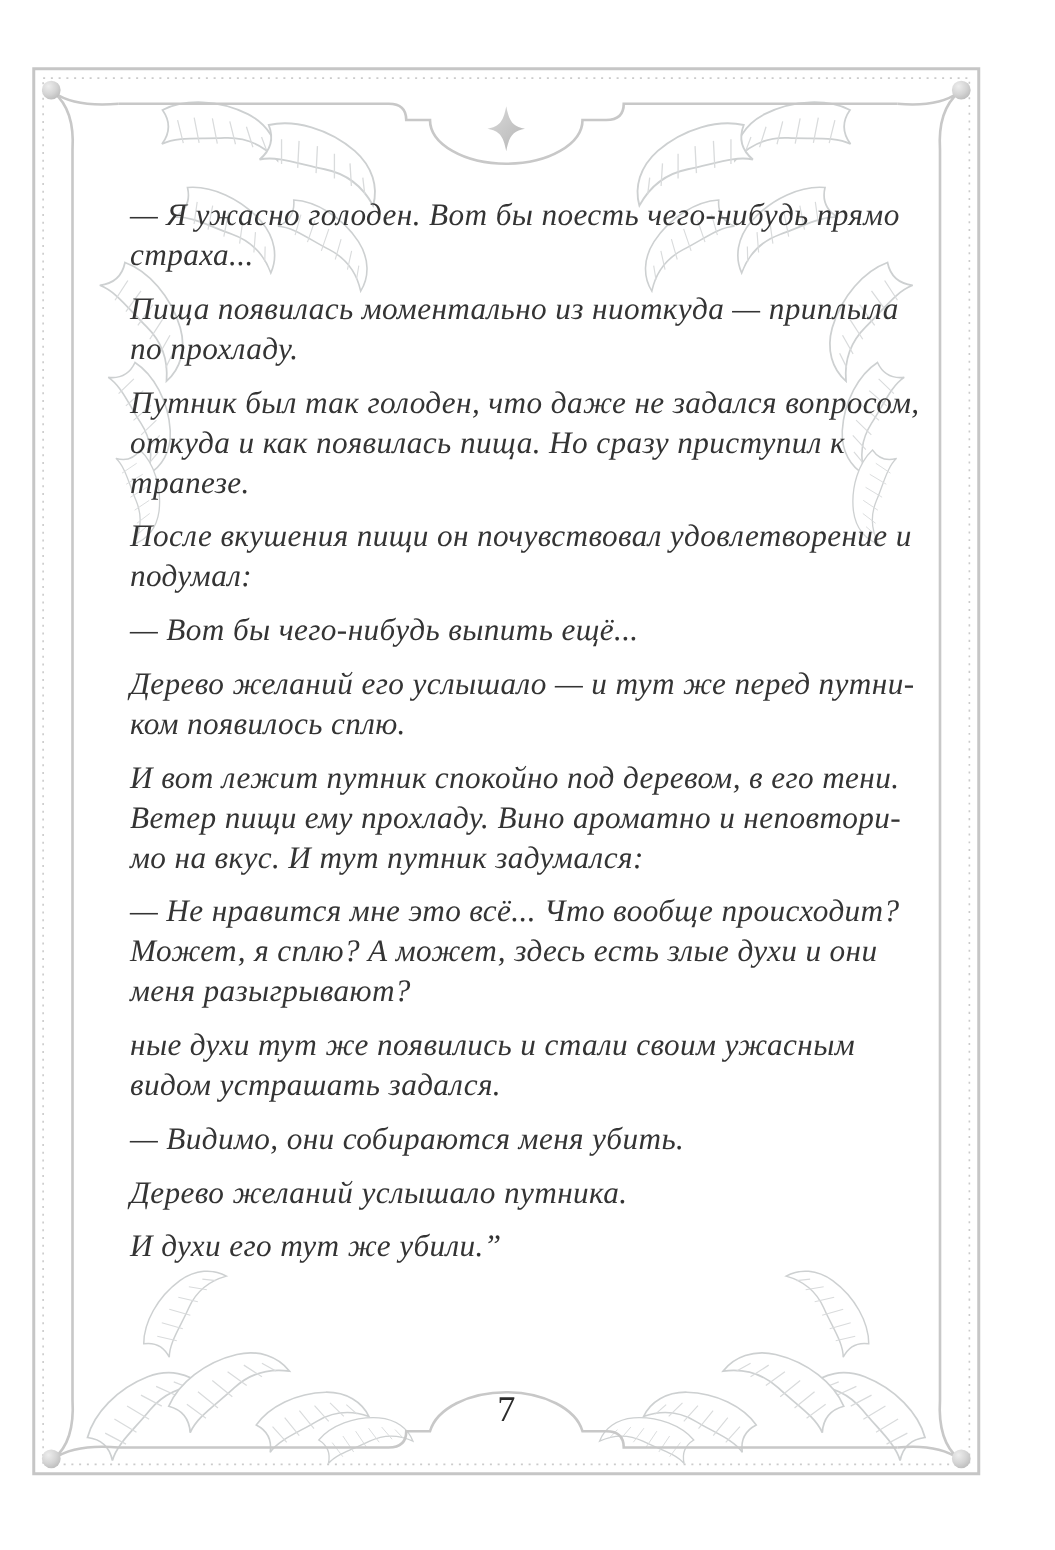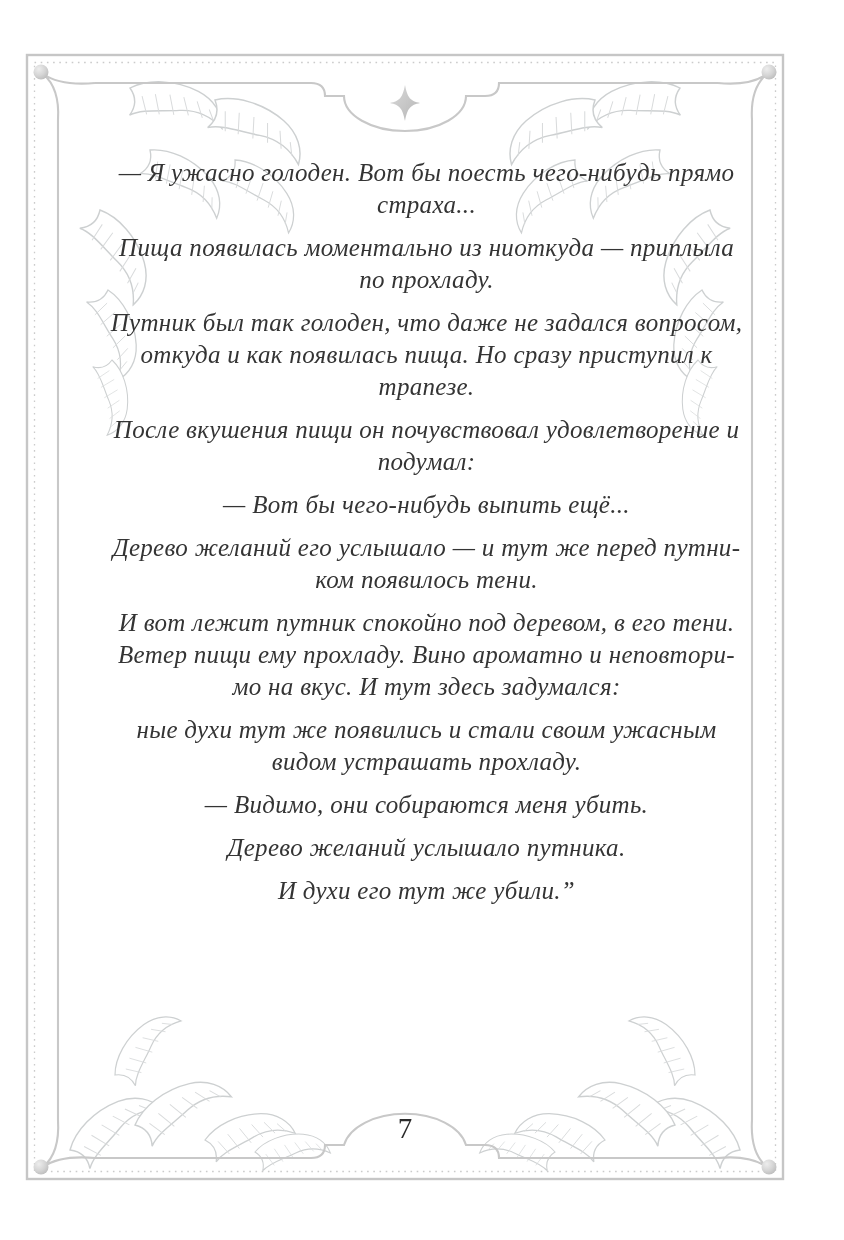--- a/index.html
+++ b/index.html
@@ -14,21 +14,21 @@
   svg.frame{position:absolute;left:0;top:0;}
   .text-block{
     position:absolute;
     left:104px;top:157px;width:645px;
     color:#343434;
     font-style:italic;
     font-size:25px;
     line-height:32px;
     letter-spacing:0.3px;
   }
-  .para{margin:0 0 11px 0;text-align:center;}
+  .para{margin:0 0 11px 0;}
   .line{white-space:nowrap;}
   .page-number{
     position:absolute;
     left:355px;top:1112px;width:100px;
     text-align:center;
     font-size:29px;
     color:#2b2b2b;
     font-style:normal;
   }
 </style>
@@ -127,30 +127,35 @@
       </div>
       <div class="para">
         <div class="line">После вкушения пищи он почувствовал удовлетворение и</div>
         <div class="line">подумал:</div>
       </div>
       <div class="para">
         <div class="line">— Вот бы чего-нибудь выпить ещё...</div>
       </div>
       <div class="para">
         <div class="line">Дерево желаний его услышало — и тут же перед путни-</div>
-        <div class="line">ком появилось тени.</div>
+        <div class="line">ком появилось сплю.</div>
       </div>
       <div class="para">
         <div class="line">И вот лежит путник спокойно под деревом, в его тени.</div>
         <div class="line">Ветер пищи ему прохладу. Вино ароматно и неповтори-</div>
-        <div class="line">мо на вкус. И тут здесь задумался:</div>
+        <div class="line">мо на вкус. И тут путник задумался:</div>
+      </div>
+      <div class="para">
+        <div class="line">— Не нравится мне это всё... Что вообще происходит?</div>
+        <div class="line">Может, я сплю? А может, здесь есть злые духи и они</div>
+        <div class="line">меня разыгрывают?</div>
       </div>
       <div class="para">
         <div class="line">ные духи тут же появились и стали своим ужасным</div>
-        <div class="line">видом устрашать прохладу.</div>
+        <div class="line">видом устрашать задался.</div>
       </div>
       <div class="para">
         <div class="line">— Видимо, они собираются меня убить.</div>
       </div>
       <div class="para">
         <div class="line">Дерево желаний услышало путника.</div>
       </div>
       <div class="para">
         <div class="line">И духи его тут же убили.”</div>
       </div>

